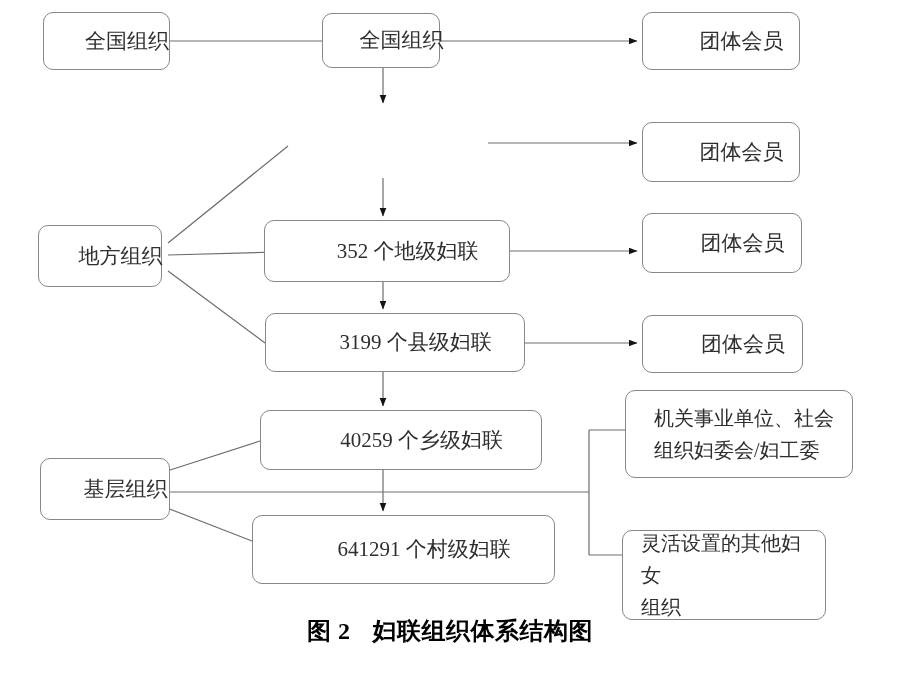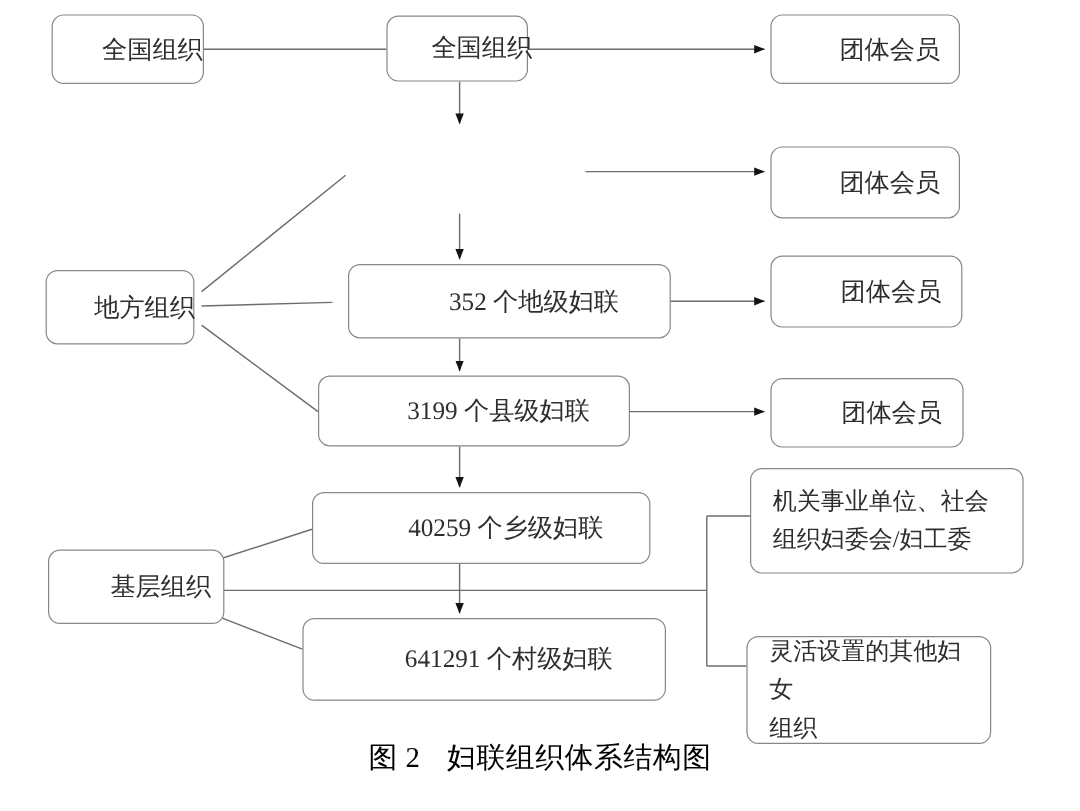--- a/index.html
+++ b/index.html
@@ -31,29 +31,29 @@
     border:1.2px solid var(--box-border);
     border-radius:10px;
     background:var(--background);
     color:var(--text);
     display:flex;align-items:center;justify-content:center;
     font-size:21px;line-height:1.25;
     white-space:nowrap;
     padding-left:41px;
   }
   .node.multiline{
-    justify-content:flex-start;text-align:left;
+    justify-content:flex-end;text-align:left;
     padding:6px 18px;
     font-size:20px;line-height:1.6;
     white-space:pre-line;
   }
   .caption{
     position:absolute;left:0;top:615px;width:900px;
     text-align:center;
-    font-weight:normal;
+    font-weight:bold;
     font-size:24px;
     color:var(--caption-text);
     letter-spacing:0.5px;
   }
   .caption .cap-label{margin-right:22px;}
 </style>
 </head>
 <body>
 
 <div class="canvas">
@@ -100,21 +100,21 @@
     <span>团体会员</span>
   </div>
 
   <div class="node" style="left:642px;top:122px;width:158px;height:60px">
     <span>团体会员</span>
   </div>
 
   <div class="node" style="left:38px;top:225px;width:124px;height:62px">
     <span>地方组织</span>
   </div>
-  <div class="node" style="left:290px;top:220px;width:269px;height:62px">
+  <div class="node" style="left:264px;top:220px;width:246px;height:62px">
     <span>352 个地级妇联</span>
   </div>
   <div class="node" style="left:642px;top:213px;width:160px;height:60px">
     <span>团体会员</span>
   </div>
 
   <div class="node" style="left:265px;top:313px;width:260px;height:59px">
     <span>3199 个县级妇联</span>
   </div>
   <div class="node" style="left:642px;top:315px;width:161px;height:58px">
@@ -122,21 +122,21 @@
   </div>
 
   <div class="node" style="left:260px;top:410px;width:282px;height:60px">
     <span>40259 个乡级妇联</span>
   </div>
   <div class="node multiline" style="left:625px;top:390px;width:228px;height:88px">
     <span>机关事业单位、社会
 组织妇委会/妇工委</span>
   </div>
 
-  <div class="node" style="left:40px;top:458px;width:147px;height:62px">
+  <div class="node" style="left:40px;top:458px;width:130px;height:62px">
     <span>基层组织</span>
   </div>
   <div class="node" style="left:252px;top:515px;width:303px;height:69px">
     <span>641291 个村级妇联</span>
   </div>
   <div class="node multiline" style="left:622px;top:530px;width:204px;height:90px">
     <span>灵活设置的其他妇女
 组织</span>
   </div>
 

